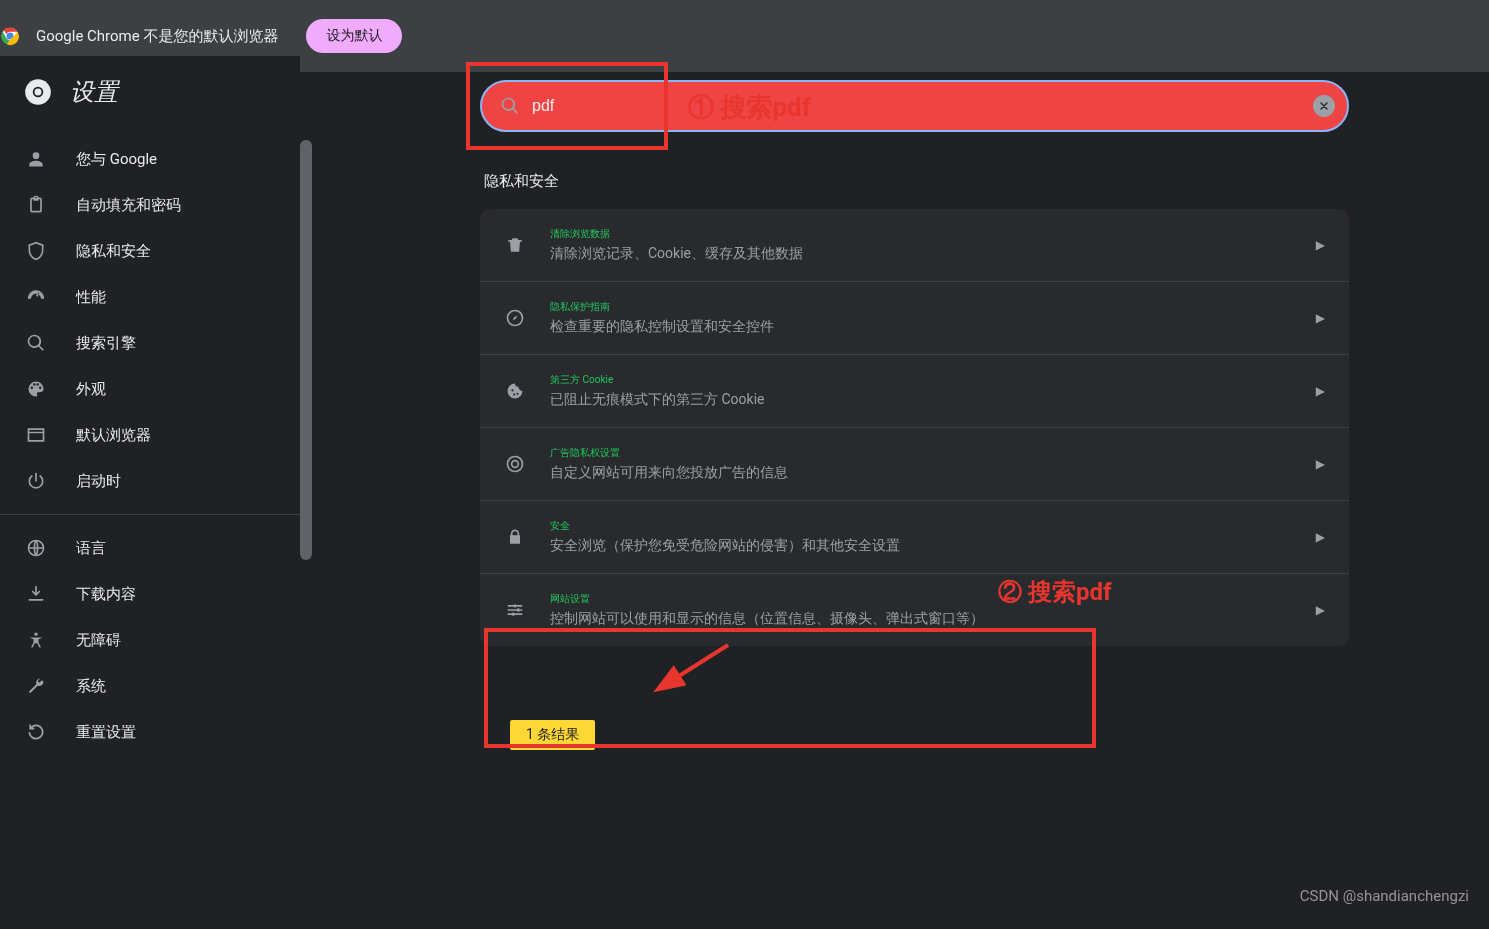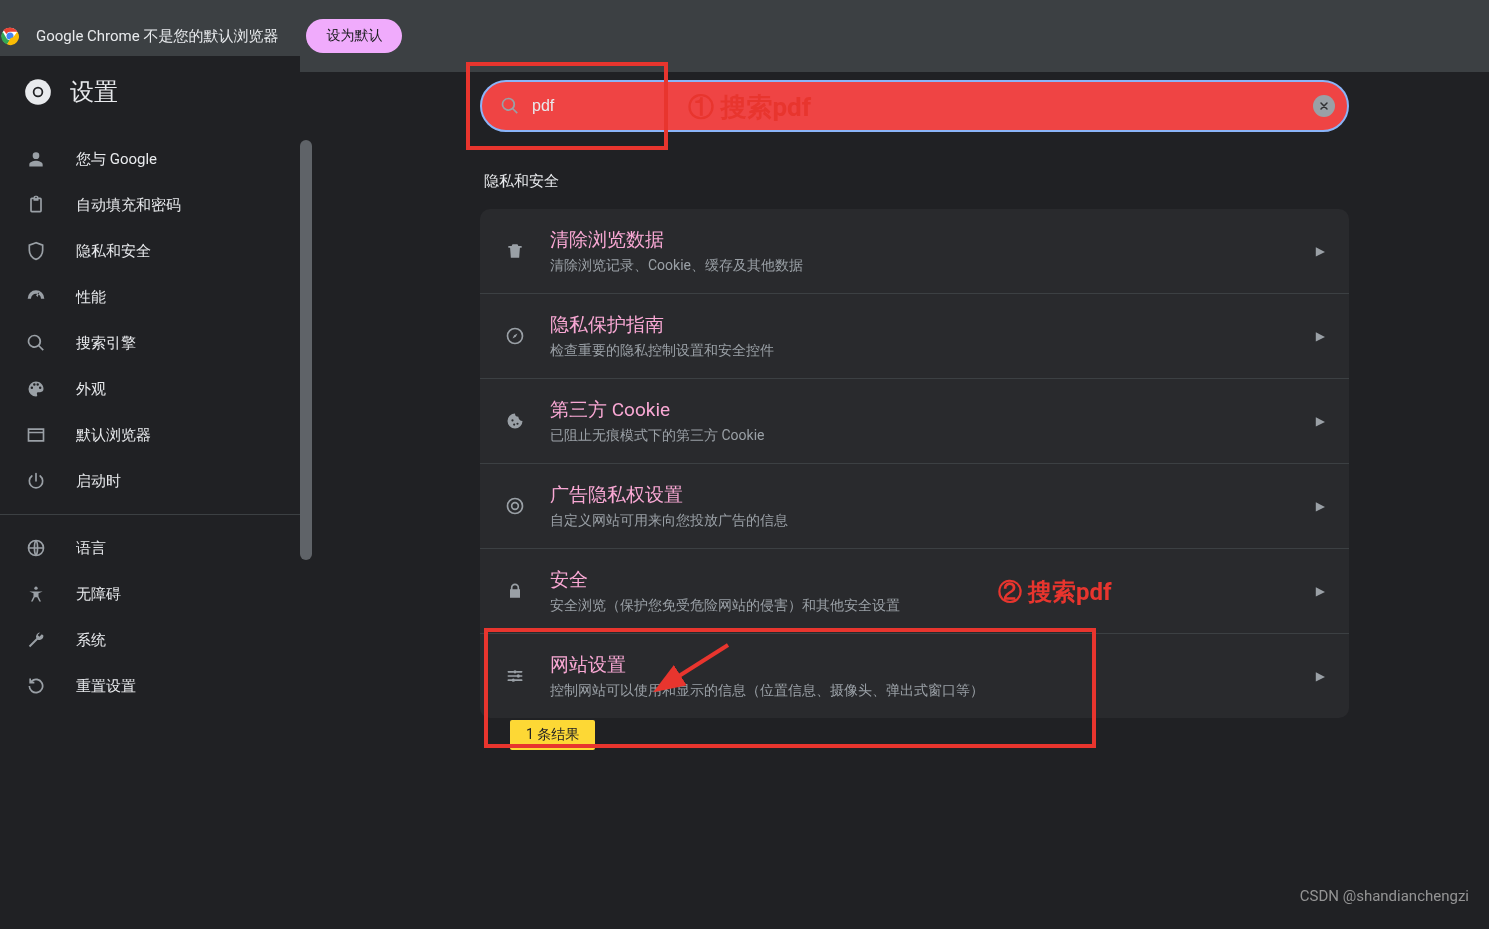--- a/index.html
+++ b/index.html
@@ -6,21 +6,21 @@
   html, body { width: 1489px; height: 929px; background: #202124; color: #e8eaed; font-family: "Segoe UI", Roboto, Arial, sans-serif; overflow: hidden; position: relative; }
   
   
   .banner { height: 72px; background: #3c4043; display: flex; align-items: center; padding: 0 0; gap: 16px; position: relative; }
   .banner .chrome-icon { width: 20px; height: 20px; }
   .banner-text { font-size: 15px; color: #e8eaed; }
   .banner-btn { background: #f0abfc; color: #202124; border: none; border-radius: 18px; padding: 8px 20px; font-size: 14px; cursor: pointer; margin-left: 12px; }
   
   
   .sidebar { position: absolute; left: 0; top: 56px; bottom: 0; width: 300px; background: #202124; overflow-y: auto; }
-  .settings-header { display: flex; align-items: center; gap: 18px; padding: 20px 24px 24px 24px; }
+  .settings-header { display: flex; align-items: center; gap: 18px; padding: 20px 24px 24px 24px; font-style: italic; }
   .chrome-logo { width: 28px; height: 28px; }
   .settings-title { font-size: 24px; color: #e8eaed; }
   .nav-section { padding: 4px 0; }
   .nav-item { display: flex; align-items: center; gap: 30px; padding: 13px 26px; font-size: 15px; color: #e8eaed; cursor: pointer; }
   .nav-icon { width: 20px; height: 20px; display: flex; align-items: center; justify-content: center; color: #9aa0a6; flex-shrink: 0; }
   .nav-icon svg { width: 20px; height: 20px; fill: currentColor; }
   .divider { border: none; border-top: 1px solid #3c4043; margin: 6px 0; }
   
   
   .scroll-track { position: absolute; left: 300px; top: 140px; width: 12px; height: 420px; background: #5f6368; border-radius: 6px; }
@@ -35,21 +35,21 @@
   .clear-btn { position: absolute; right: 14px; top: 50%; transform: translateY(-50%); width: 22px; height: 22px; border-radius: 50%; background: #9aa0a6; display: flex; align-items: center; justify-content: center; cursor: pointer; color:#303134; font-size:14px; }
   
   .section-label { font-size: 15px; color: #e8eaed; margin-bottom: 18px; margin-left: 4px; }
   
   .card { background: #292a2d; border-radius: 10px; overflow: hidden; }
   .row { display: flex; align-items: center; padding: 18px 24px; border-bottom: 1px solid #3c4043; cursor: pointer; position: relative; }
   .row:last-child { border-bottom: none; }
   .row-icon { width: 22px; height: 22px; margin-right: 24px; color: #9aa0a6; display: flex; align-items: center; justify-content: center; flex-shrink: 0; }
   .row-icon svg { width: 20px; height: 20px; fill: currentColor; }
   .row-body { flex: 1; }
-  .row-title { font-size: 19px; color: #f9a8d4; margin-bottom: 4px; }
+  .row-title { font-size: 10px; color: #22c55e; margin-bottom: 4px; }
   .row-sub { font-size: 14px; color: #9aa0a6; }
   .row-arrow { color: #9aa0a6; font-size: 12px; }
   
   .result-tag { position: absolute; left: 510px; top: 720px; background: #fdd835; color: #202124; font-size: 14px; padding: 6px 16px; border-radius: 2px; }
   
   
   .anno-box { position: absolute; border: 4px solid #e8352e; pointer-events: none; }
   .anno-text { position: absolute; color: #e8352e; font-weight: 700; pointer-events: none; }
   .anno-arrow { position: absolute; pointer-events: none; }
   .watermark { position: absolute; right: 20px; bottom: 24px; color: #b0b0b0; font-size: 15px; opacity: 0.8; }
@@ -158,20 +158,28 @@
           <svg viewBox="0 0 24 24">
             <circle cx="12" cy="12" r="9" fill="none" stroke="currentColor" stroke-width="2"></circle>
             <path d="M3 12h18M12 3c2.5 2.5 2.5 15 0 18M12 3c-2.5 2.5-2.5 15 0 18" fill="none" stroke="currentColor" stroke-width="2"></path>
           </svg>
         </span>
       <span>语言</span>
     </div>
     <div class="nav-item">
       <span class="nav-icon">
           <svg viewBox="0 0 24 24">
+            <path d="M12 3v10m0 0 4-4m-4 4-4-4M4 19h16" fill="none" stroke="currentColor" stroke-width="2" stroke-linecap="round"></path>
+          </svg>
+        </span>
+      <span>下载内容</span>
+    </div>
+    <div class="nav-item">
+      <span class="nav-icon">
+          <svg viewBox="0 0 24 24">
             <circle cx="12" cy="5" r="2"></circle>
             <path d="M4 9h16l-5 2v4l3 6h-2l-2.5-5h-3L8 21H6l3-6v-4z"></path>
           </svg>
         </span>
       <span>无障碍</span>
     </div>
     <div class="nav-item">
       <span class="nav-icon">
           <svg viewBox="0 0 24 24">
             <path d="M21 7a5 5 0 0 1-7 4.6L5 20.6 3.4 19 12.4 10A5 5 0 0 1 17 3l-3 3 2 2 3-3a5 5 0 0 1 2 2z"></path>

